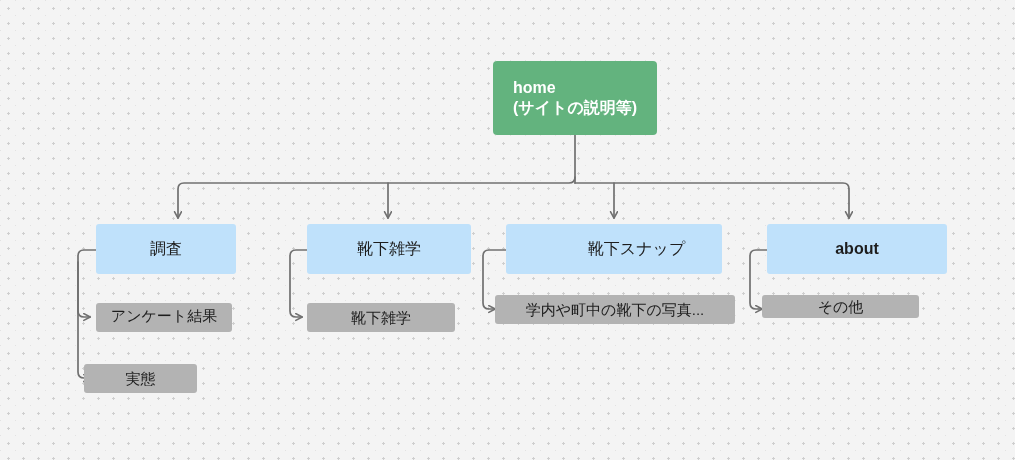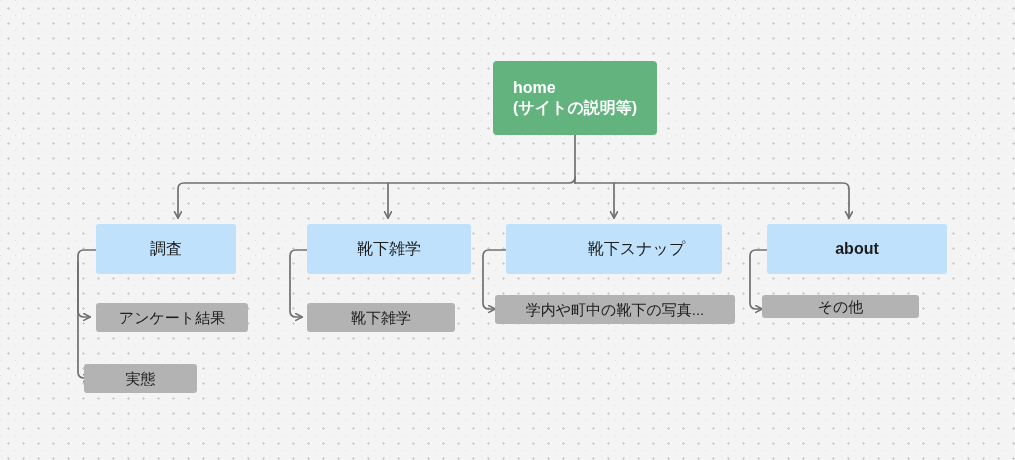--- a/index.html
+++ b/index.html
@@ -114,21 +114,21 @@
   </div>
 
   <div class="node node-main" style="left:506px; top:224px; width:216px; height:50px;padding-left:45px;">
     <span class="node-label">靴下スナップ</span>
   </div>
 
   <div class="node node-main bold" style="left:767px; top:224px; width:180px; height:50px;">
     <span class="node-label">about</span>
   </div>
 
-  <div class="node node-sub" style="left:96px; top:303px; width:152px; height:29px;">
+  <div class="node node-sub" style="left:96px; top:303px; width:136px; height:29px;font-family:Liberation Mono, monospace;">
     <span class="node-label">アンケート結果</span>
   </div>
 
   <div class="node node-sub" style="left:84px; top:364px; width:113px; height:29px;">
     <span class="node-label">実態</span>
   </div>
 
   <div class="node node-sub" style="left:307px; top:303px; width:148px; height:29px;">
     <span class="node-label">靴下雑学</span>
   </div>

